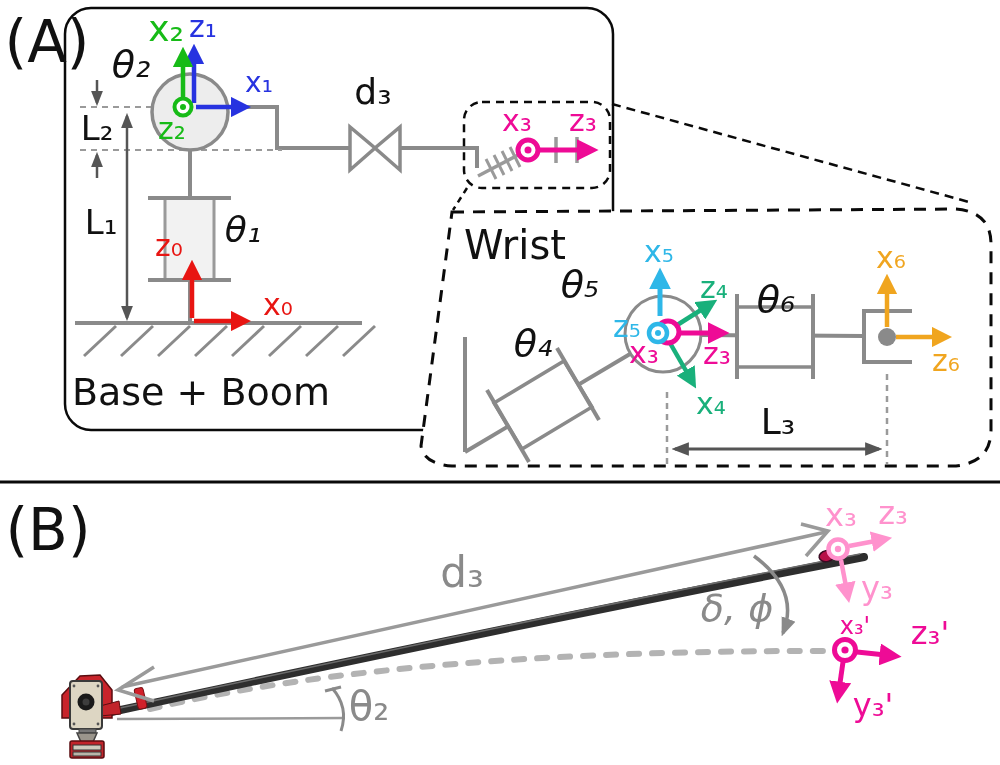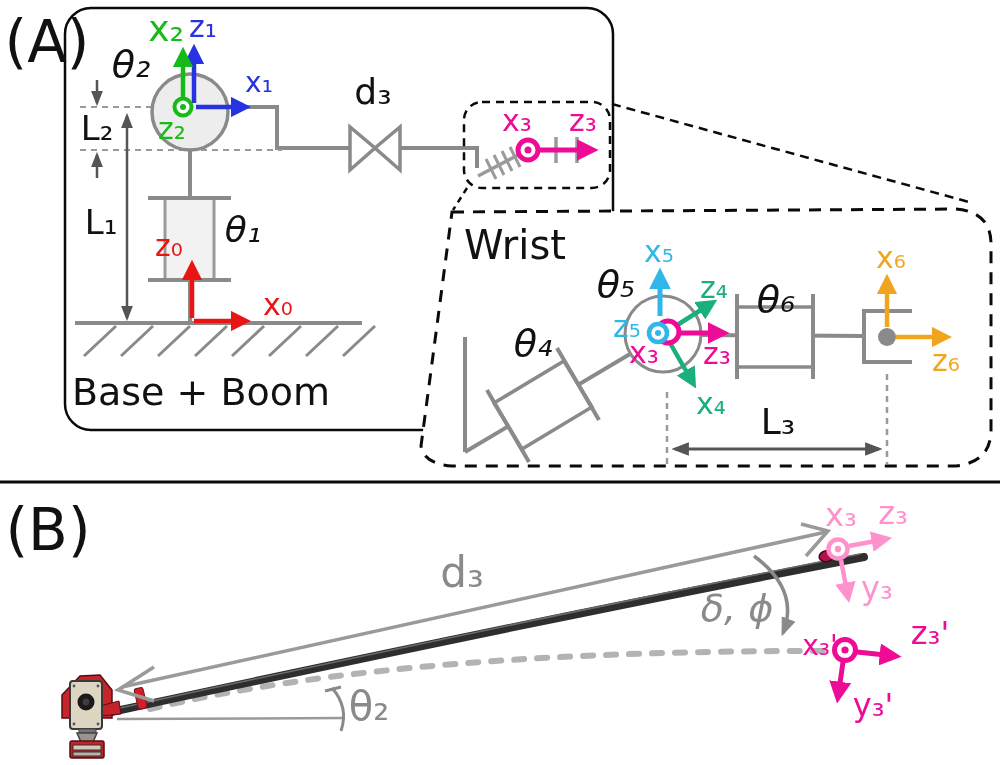--- a/index.html
+++ b/index.html
@@ -211,36 +211,36 @@
 <div class="lbl c-red" style="left:169px;top:246px;font-size:30px;text-align:right;">z₀</div>
 <div class="lbl c-red" style="left:278px;top:305px;font-size:30px;">x₀</div>
 <div class="lbl it" style="left:243px;top:230px;font-size:36px;">θ₁</div>
 <div class="lbl" style="left:201px;top:392px;font-size:38px;">Base + Boom</div>
 <div class="lbl" style="left:373px;top:92px;font-size:36px;">d₃</div>
 <div class="lbl c-magenta" style="left:517px;top:121px;font-size:30px;">x₃</div>
 <div class="lbl c-magenta" style="left:583px;top:121px;font-size:30px;">z₃</div>
 
 <div class="lbl" style="left:515px;top:245px;font-size:40px;">Wrist</div>
 <div class="lbl it" style="left:533px;top:343px;font-size:38px;">θ₄</div>
-<div class="lbl it" style="left:616px;top:284px;font-size:38px;">θ₅</div>
+<div class="lbl it" style="left:580px;top:284px;font-size:38px;">θ₅</div>
 <div class="lbl it" style="left:776px;top:279px;font-size:38px;margin-top:20px;">θ₆</div>
 <div class="lbl c-cyan" style="left:659px;top:252px;font-size:30px;">x₅</div>
 <div class="lbl c-cyan" style="left:627px;top:327px;font-size:30px;">z₅</div>
 <div class="lbl c-teal" style="left:714px;top:288px;font-size:30px;">z₄</div>
 <div class="lbl c-teal" style="left:711px;top:404px;font-size:30px;">x₄</div>
 <div class="lbl c-magenta" style="left:644px;top:353px;font-size:30px;">x₃</div>
 <div class="lbl c-magenta" style="left:717px;top:354px;font-size:30px;">z₃</div>
 <div class="lbl c-orange" style="left:891px;top:258px;font-size:30px;">x₆</div>
 <div class="lbl c-orange" style="left:946px;top:361px;font-size:30px;">z₆</div>
 <div class="lbl" style="left:778px;top:422px;font-size:36px;">L₃</div>
 
 <div class="lbl" style="left:48px;top:530px;font-size:58px;">(B)</div>
 <div class="lbl c-gray" style="left:462px;top:573px;font-size:42px;">d₃</div>
 <div class="lbl c-gray" style="left:369px;top:706px;font-size:40px;">θ₂</div>
 <div class="lbl c-gray it" style="left:737px;top:608px;font-size:38px;">δ, ϕ</div>
 <div class="lbl c-pink" style="left:841px;top:515px;font-size:32px;">x₃</div>
 <div class="lbl c-pink" style="left:893px;top:513px;font-size:32px;">z₃</div>
 <div class="lbl c-pink" style="left:877px;top:588px;font-size:32px;">y₃</div>
-<div class="lbl c-magenta" style="left:820px;top:626px;font-size:28px;margin-top:20px;">x₃'</div>
+<div class="lbl c-magenta" style="left:855px;top:626px;font-size:24px;">x₃'</div>
 <div class="lbl c-magenta" style="left:930px;top:633px;font-size:32px;">z₃'</div>
 <div class="lbl c-magenta" style="left:873px;top:705px;font-size:32px;">y₃'</div>
 
 </div>
 
 </body></html>

